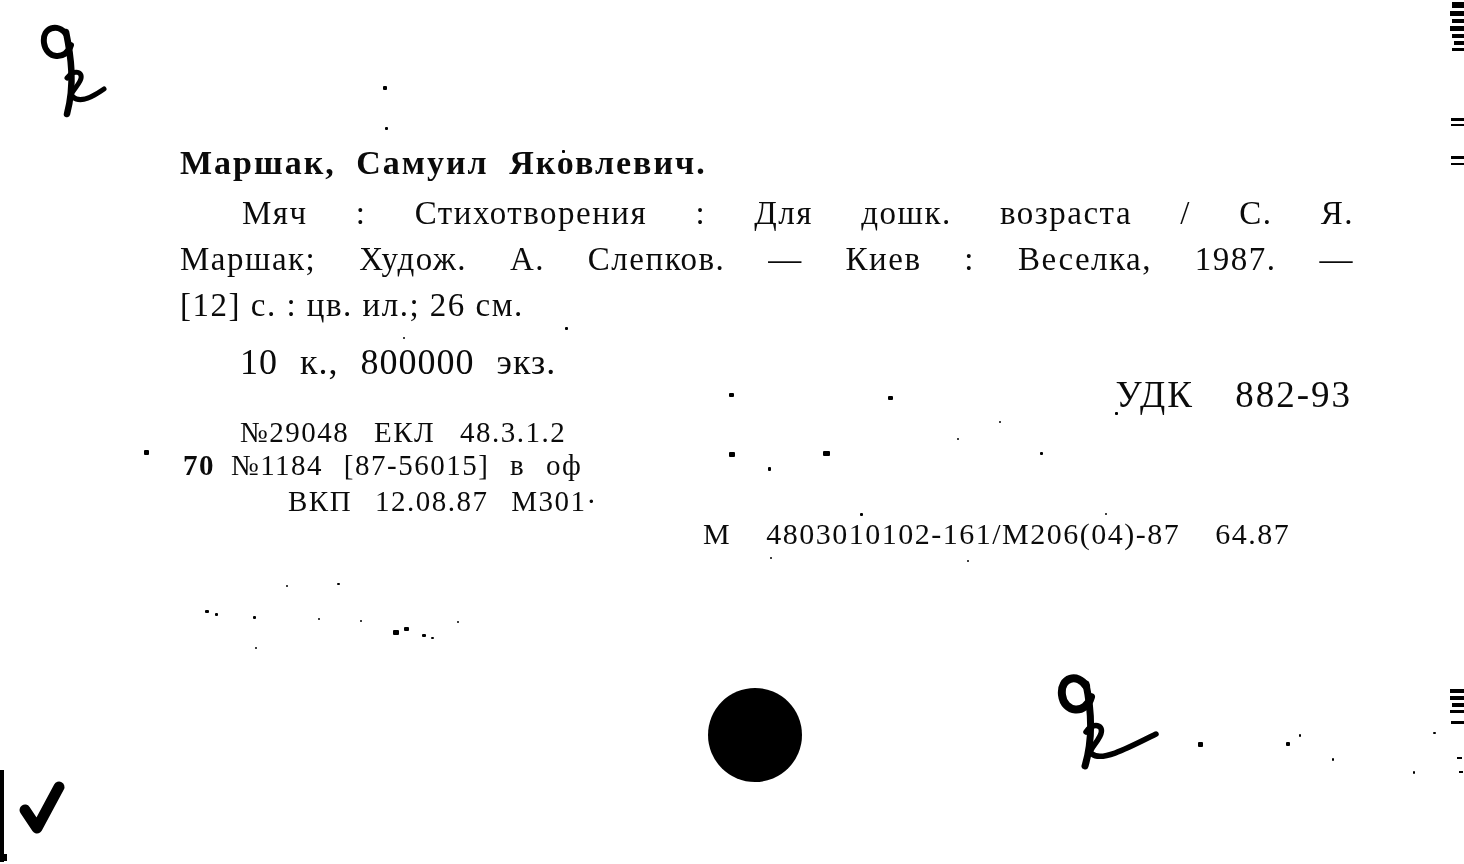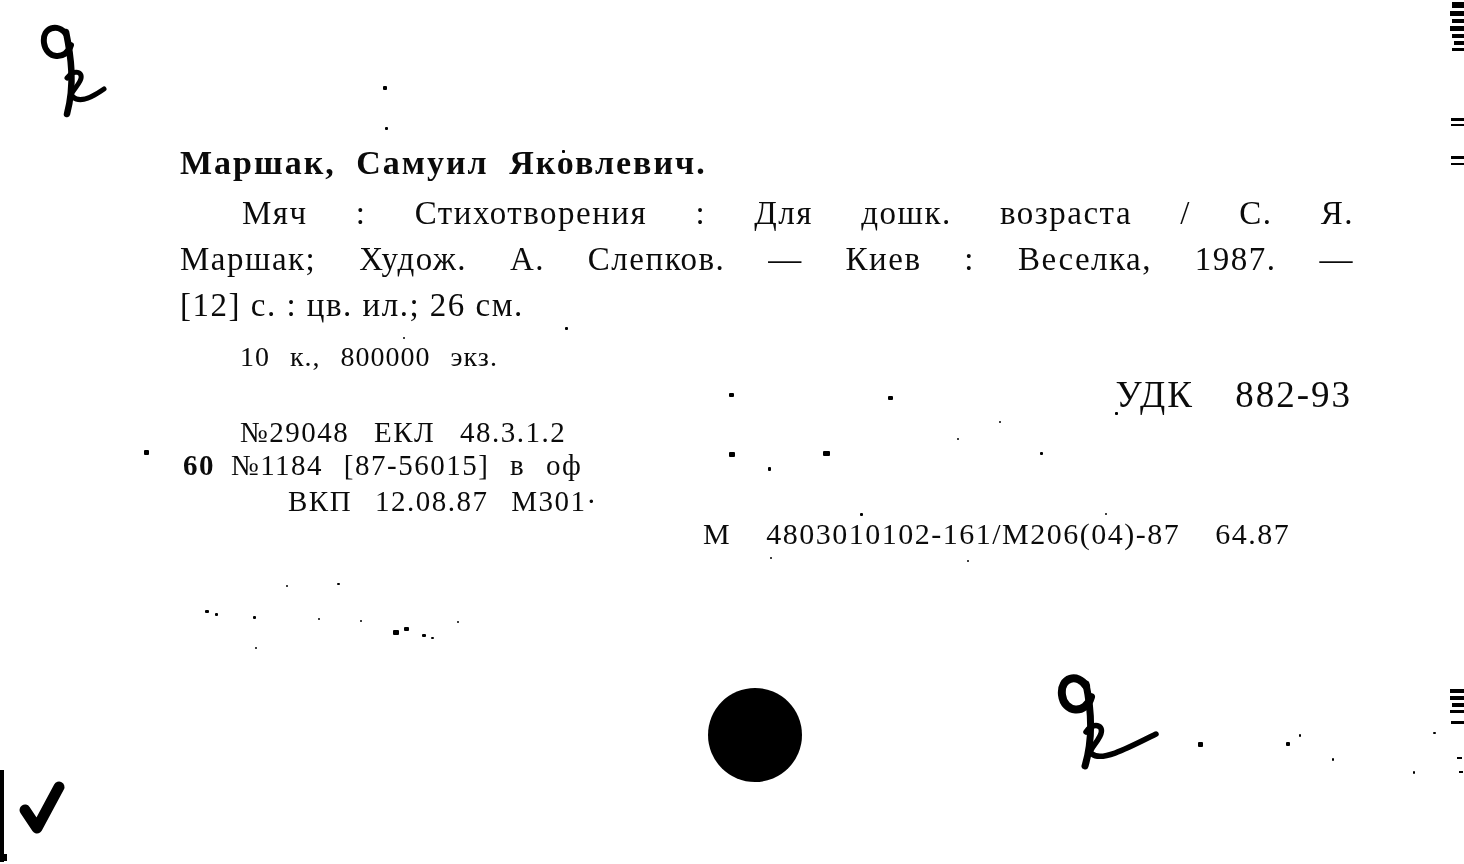--- a/index.html
+++ b/index.html
@@ -22,21 +22,21 @@
   .para{
     left:180px;top:190px;width:1174px;
     font-size:33px;line-height:46px;
     letter-spacing:1.5px;
   }
   .para .line{display:block;}
   .para .just{text-align:justify;text-align-last:justify;}
   .para .indent{padding-left:62px;box-sizing:border-box;}
   .price{
     left:240px;top:341px;
-    font-size:28px;letter-spacing:1px;word-spacing:12px;
+    font-size:36px;letter-spacing:1px;word-spacing:12px;
     white-space:nowrap;
   }
   .udc{
     right:112px;top:373px;
     font-size:37px;letter-spacing:2px;word-spacing:30px;
     white-space:nowrap;text-align:right;
   }
   .reg1{left:240px;top:416px;font-size:29px;letter-spacing:1.5px;word-spacing:16px;white-space:nowrap;}
   .reg2{left:183px;top:449px;font-size:29px;letter-spacing:1.5px;word-spacing:12px;white-space:nowrap;}
   .reg2 .prefix{font-weight:700;margin-right:16px;}
@@ -73,21 +73,21 @@
     <span class="line just">Маршак; Худож. А. Слепков. — Киев : Веселка, 1987. —</span>
     <span class="line">[12] с. : цв. ил.; 26 см.</span>
   </div>
 
   <div class="abs price">10 к., 800000 экз.</div>
 
   <div class="abs udc">УДК 882-93</div>
 
   <div class="abs reg1">№29048 ЕКЛ 48.3.1.2</div>
   <div class="abs reg2">
-    <span class="prefix">60</span><span>№1184 [87-56015] в оф</span>
+    <span class="prefix">70</span><span>№1184 [87-56015] в оф</span>
   </div>
   <div class="abs reg3">ВКП 12.08.87 М301·</div>
 
   <div class="abs pubindex">М 4803010102-161/М206(04)-87 64.87</div>
 
   <div class="abs punch-hole"></div>
 
   <svg class="abs" style="left:1050px;top:674px;" width="132" height="106" viewBox="0 0 132 106">
     <path class="ink" stroke-width="8" d="M36,12 C28,-1 10,3 12,21 C14,39 36,41 41,23"></path>
     <path class="ink" stroke-width="7" d="M36,10 C41,34 44,62 35,92"></path>

